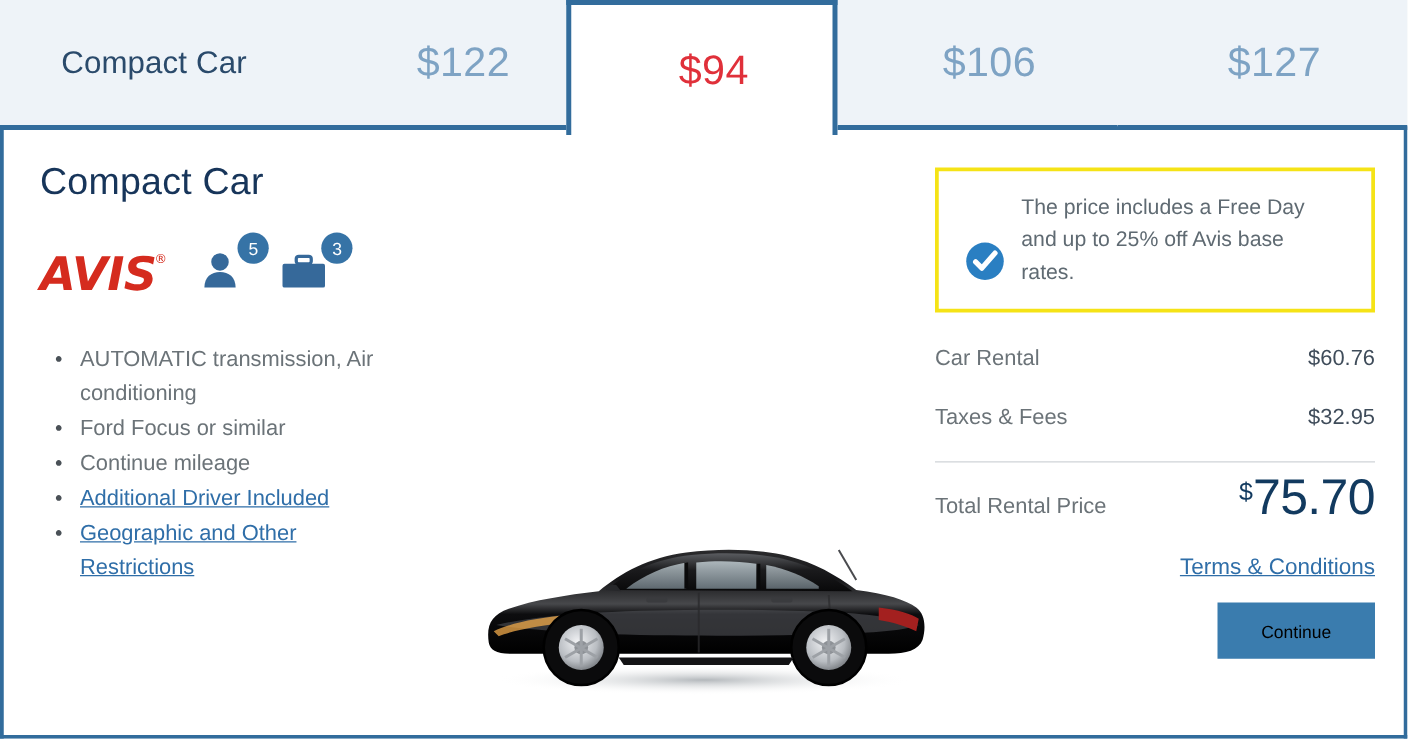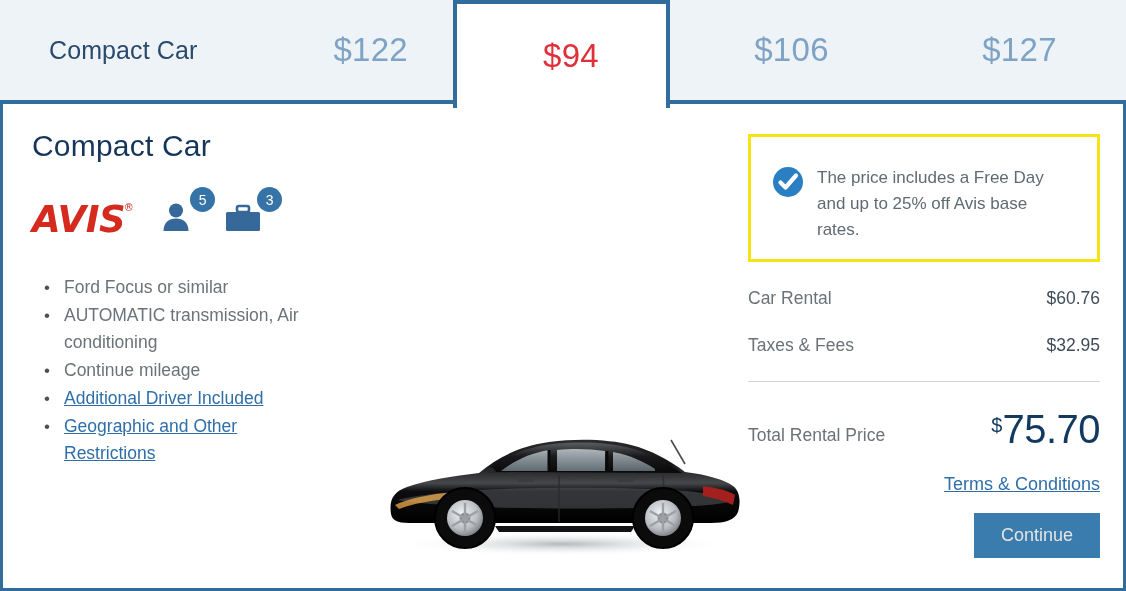--- a/index.html
+++ b/index.html
@@ -115,22 +115,22 @@
   .carwrap {
     position: absolute; left: 370px; top: 300px;
     width: 380px; height: 160px;
   }
 
   
   .right { position: absolute; left: 745px; top: 30px; width: 352px; }
 
   .promo {
     border: 3px solid #f5e316;
-    padding: 28px 14px 16px 12px;
-    display: flex; align-items: flex-start;
+    padding: 16px 14px 16px 12px;
+    display: flex; align-items: flex-end;
     min-height: 100px;
   }
   .check-icon { flex: 0 0 34px; margin-right: 12px; margin-left: 8px; }
   .promo-text {
     font-size: 17px; color: #5f6a72; line-height: 26px;
     max-width: 255px;
   }
 
   .pricerow {
     display: flex; justify-content: space-between; align-items: baseline;
@@ -138,40 +138,40 @@
   }
   .pricerow .lbl { font-size: 17.5px; color: #6b7378; }
   .pricerow .val { font-size: 17.5px; color: #3f4c5a; }
 
   .rule {
     height: 1px; background: #cfd4d8; margin-top: 25px;
   }
 
   .totalrow {
     display: flex; justify-content: space-between; align-items: flex-start;
-    margin-top: 27px;
+    margin-top: 8px;
   }
   .total-lbl { font-size: 17.5px; color: #6b7378; padding-top: 16px; }
   .total-val {
     color: #123a5f; line-height: 1; display: flex; align-items: flex-start;
   }
   .total-cur { font-size: 20px; padding-top: 6px; font-weight: 400; }
   .total-num { font-size: 40px; font-weight: 400; letter-spacing: -0.5px; }
 
   .terms {
     text-align: right; margin-top: 25px;
   }
   .terms span {
     font-size: 18px; color: #2f6ea8; text-decoration: underline; cursor: pointer;
   }
 
   .btnrow { display: flex; justify-content: flex-end; margin-top: 18px; }
   .continue-btn {
-    background: #3a7cae; color: #e5e5e5;
-    font-size: 18px; border: none;
+    background: #3a7cae; color: #000000;
+    font-size: 14px; border: none;
     width: 126px; height: 45px;
     cursor: pointer;
     font-family: "Liberation Sans", sans-serif;
   }
 </style>
 </head>
 <body>
 
 <div id="app">
 
@@ -227,24 +227,24 @@
               </svg>
             </span>
             <span class="badge">3</span>
           </div>
 
         </div>
       </div>
 
       <ul class="features">
         <li>
+          <span>AUTOMATIC transmission, Air conditioning</span>
+        </li>
+        <li>
           <span>Ford Focus or similar</span>
-        </li>
-        <li>
-          <span>AUTOMATIC transmission, Air conditioning</span>
         </li>
         <li>
           <span>Continue mileage</span>
         </li>
         <li class="link">
           <span>Additional Driver Included</span>
         </li>
         <li class="link">
           <span>Geographic and Other Restrictions</span>
         </li>

